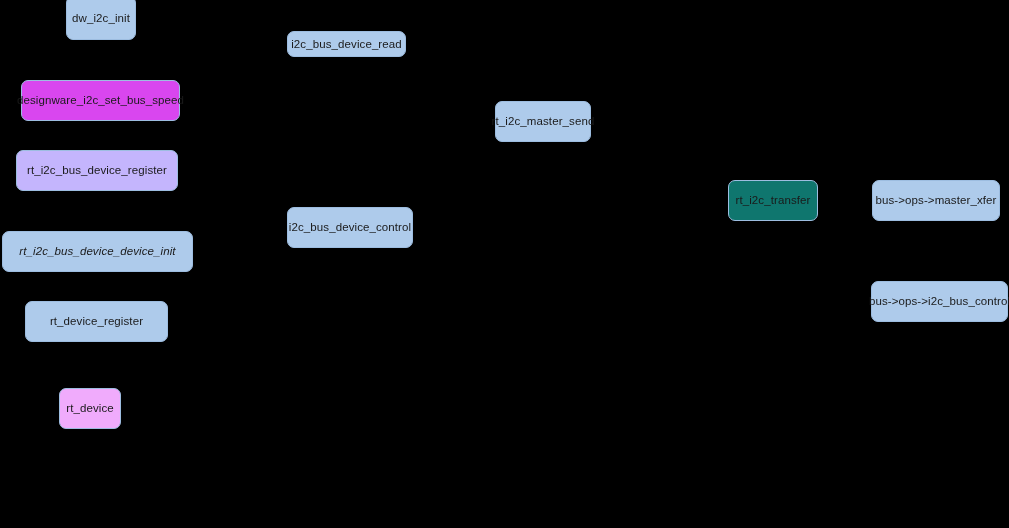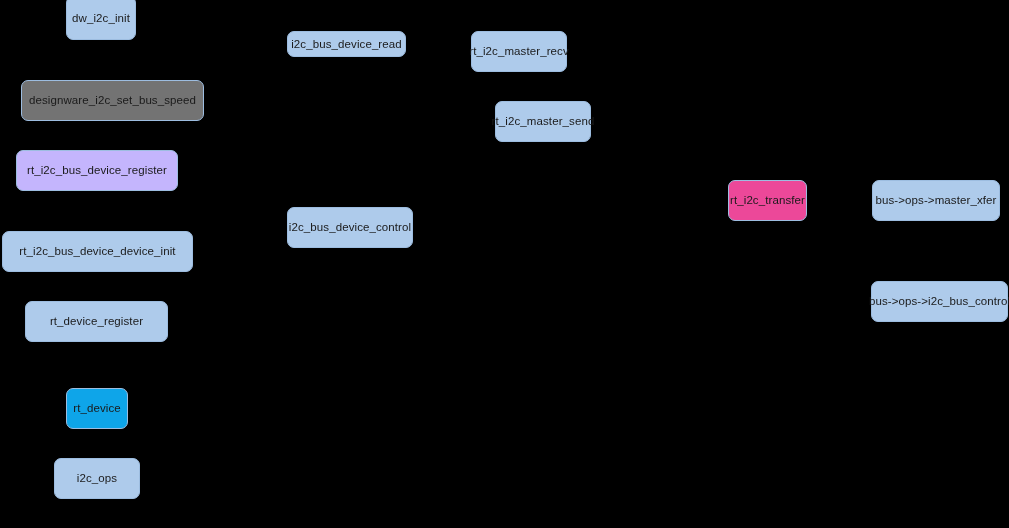--- a/index.html
+++ b/index.html
@@ -33,26 +33,24 @@
     white-space: nowrap;
     padding: 0 6px;
     box-shadow: 0 0 0 0 rgba(0,0,0,0);
   }
 </style>
 </head>
 <body style="background: rgb(0, 0, 0);">
 
 <div id="canvas" style="background: rgb(0, 0, 0);">
     <div class="node" style="left: 66px; top: -4px; width: 70px; height: 44px; background: rgb(174, 203, 235); border-color: rgb(157, 189, 224); color: rgb(26, 26, 26);">dw_i2c_init</div>
-    <div class="node" style="left: 21px; top: 80px; width: 183px; height: 41px; background: #737373; border-color: rgb(157, 189, 224); color: rgb(26, 26, 26);">designware_i2c_set_bus_speed</div>
+    <div class="node" style="left: 21px; top: 80px; width: 159px; height: 41px; background: #d946ef; border-color: rgb(157, 189, 224); color: rgb(26, 26, 26);">designware_i2c_set_bus_speed</div>
     <div class="node" style="left: 16px; top: 150px; width: 162px; height: 41px; background: #c4b5fd; border-color: rgb(157, 189, 224); color: rgb(26, 26, 26);">rt_i2c_bus_device_register</div>
-    <div class="node" style="left: 2px; top: 231px; width: 191px; height: 41px; background: rgb(174, 203, 235); border-color: rgb(157, 189, 224); color: rgb(26, 26, 26);">rt_i2c_bus_device_device_init</div>
+    <div class="node" style="left: 2px; top: 231px; width: 191px; height: 41px; background: rgb(174, 203, 235); border-color: rgb(157, 189, 224); color: rgb(26, 26, 26); font-style: italic;">rt_i2c_bus_device_device_init</div>
     <div class="node" style="left: 25px; top: 301px; width: 143px; height: 41px; background: rgb(174, 203, 235); border-color: rgb(157, 189, 224); color: rgb(26, 26, 26);">rt_device_register</div>
-    <div class="node" style="left: 66px; top: 388px; width: 62px; height: 41px; background: #0ea5e9; border-color: rgb(157, 189, 224); color: rgb(26, 26, 26);">rt_device</div>
-    <div class="node" style="left: 54px; top: 458px; width: 86px; height: 41px; background: rgb(174, 203, 235); border-color: rgb(157, 189, 224); color: rgb(26, 26, 26);">i2c_ops</div>
+    <div class="node" style="left: 59px; top: 388px; width: 62px; height: 41px; background: #f0abfc; border-color: rgb(157, 189, 224); color: rgb(26, 26, 26);">rt_device</div>
     <div class="node" style="left: 287px; top: 31px; width: 119px; height: 26px; background: rgb(174, 203, 235); border-color: rgb(157, 189, 224); color: rgb(26, 26, 26);">i2c_bus_device_read</div>
     <div class="node" style="left: 287px; top: 171px; width: 126px; height: 41px; background: rgb(174, 203, 235); border-color: rgb(157, 189, 224); color: rgb(26, 26, 26); margin-top: 36px;">i2c_bus_device_control</div>
-    <div class="node" style="left: 471px; top: 31px; width: 96px; height: 41px; background: rgb(174, 203, 235); border-color: rgb(157, 189, 224); color: rgb(26, 26, 26);">rt_i2c_master_recv</div>
     <div class="node" style="left: 471px; top: 101px; width: 96px; height: 41px; background: rgb(174, 203, 235); border-color: rgb(157, 189, 224); color: rgb(26, 26, 26); margin-left: 24px;">rt_i2c_master_send</div>
-    <div class="node" style="left: 728px; top: 180px; width: 79px; height: 41px; background: #ec4899; border-color: rgb(157, 189, 224); color: rgb(26, 26, 26);">rt_i2c_transfer</div>
+    <div class="node" style="left: 728px; top: 180px; width: 90px; height: 41px; background: #0f766e; border-color: rgb(157, 189, 224); color: rgb(26, 26, 26);">rt_i2c_transfer</div>
     <div class="node" style="left: 872px; top: 180px; width: 128px; height: 41px; background: rgb(174, 203, 235); border-color: rgb(157, 189, 224); color: rgb(26, 26, 26);">bus-&gt;ops-&gt;master_xfer</div>
     <div class="node" style="left: 871px; top: 281px; width: 137px; height: 41px; background: rgb(174, 203, 235); border-color: rgb(157, 189, 224); color: rgb(26, 26, 26);">bus-&gt;ops-&gt;i2c_bus_control</div>
   </div>
 
 </body></html>

